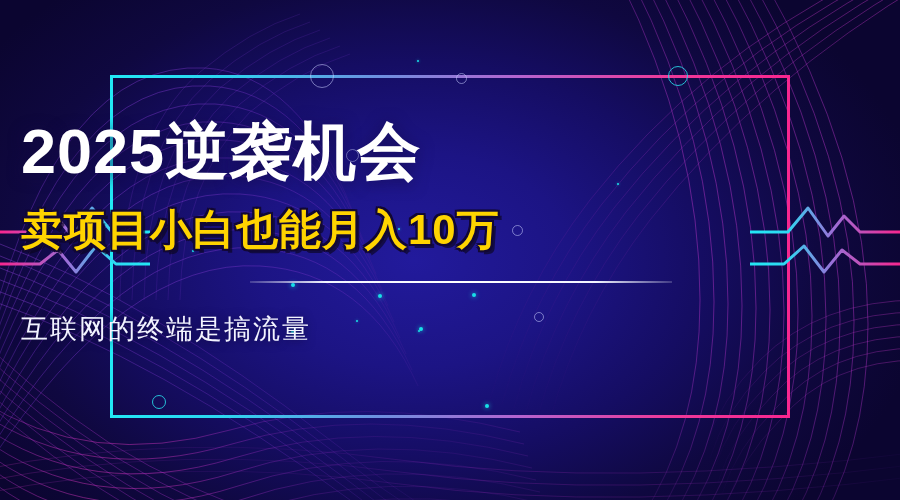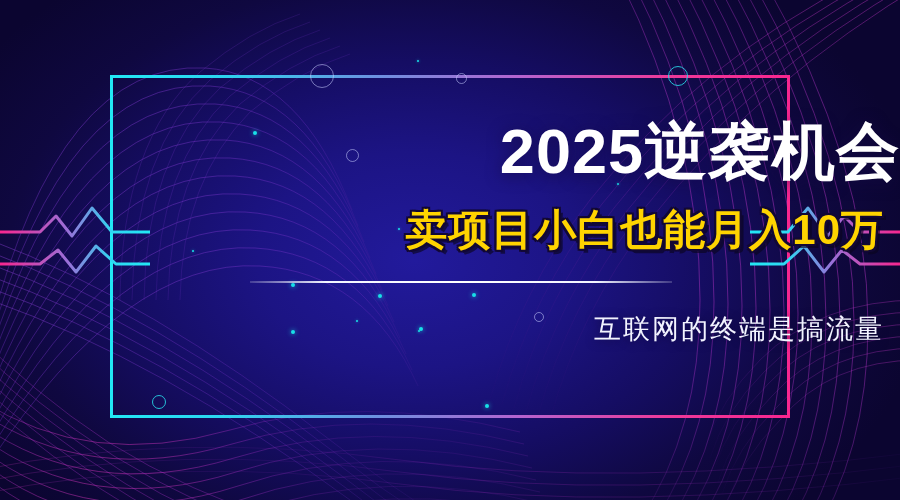--- a/index.html
+++ b/index.html
@@ -65,21 +65,21 @@
     border-radius: 50%;
     border: 1.5px solid rgba(200,205,255,.55);
   }
   .ring.cy { border-color: rgba(40,220,235,.85); }
 
   
   .content {
     position: absolute;
     left: 13px; right: 0;
     top: 118px;
-    text-align: right;
+    text-align: left;
     z-index: 6;
     padding-left: 8px;
   }
   .title {
     font-size: 63px;
     font-weight: 700;
     color: #ffffff;
     letter-spacing: 1px;
     line-height: 1.06;
     margin: 0;

